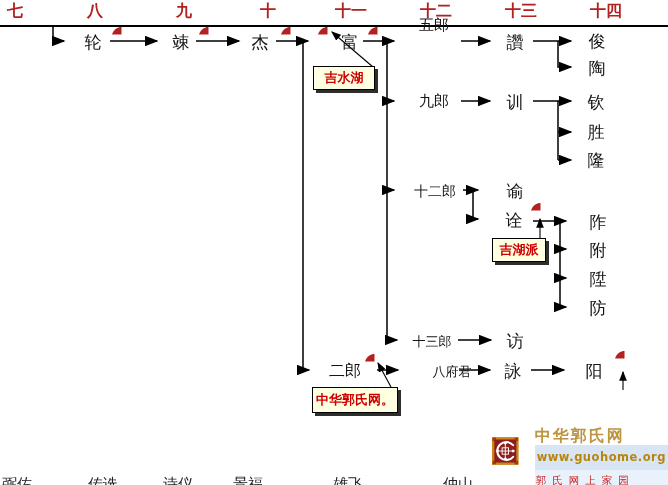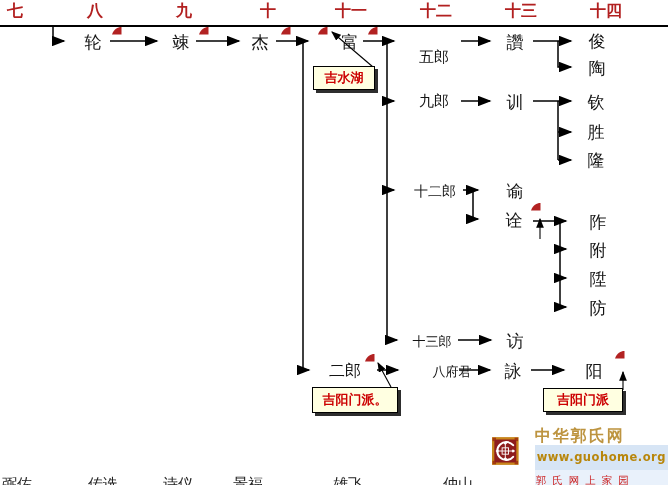--- a/index.html
+++ b/index.html
@@ -115,21 +115,21 @@
       <use href="#wedge" x="531" y="203"></use>
       <use href="#wedge" x="365" y="354"></use>
       <use href="#wedge" x="615" y="351"></use>
     </g>
   </svg>
 
   <span class="node fs17" style="left:93px;top:34px">轮</span>
   <span class="node fs17" style="left:181px;top:34px">竦</span>
   <span class="node fs17" style="left:260px;top:34px">杰</span>
   <span class="node fs17" style="left:350px;top:34px">富</span>
-  <span class="node fs15" style="left:434px;top:50px">五郎</span>
+  <span class="node fs15" style="left:434px;top:18px">五郎</span>
   <span class="node fs17" style="left:515px;top:34px">讚</span>
   <span class="node fs17" style="left:597px;top:33px">俊</span>
   <span class="node fs17" style="left:597px;top:60px">陶</span>
   <span class="node fs15" style="left:434px;top:94px">九郎</span>
   <span class="node fs17" style="left:515px;top:94px">训</span>
   <span class="node fs17" style="left:596px;top:94px">钦</span>
   <span class="node fs17" style="left:596px;top:124px">胜</span>
   <span class="node fs17" style="left:596px;top:152px">隆</span>
   <span class="node fs14" style="left:435px;top:184px">十二郎</span>
   <span class="node fs17" style="left:515px;top:183px">谕</span>
@@ -139,22 +139,22 @@
   <span class="node fs17" style="left:598px;top:271px">陞</span>
   <span class="node fs17" style="left:598px;top:300px">防</span>
   <span class="node fs13" style="left:432px;top:335px">十三郎</span>
   <span class="node fs17" style="left:515px;top:333px">访</span>
   <span class="node fs16" style="left:345px;top:363px">二郎</span>
   <span class="node fs13" style="left:452px;top:365px">八府君</span>
   <span class="node fs17" style="left:513px;top:363px">詠</span>
   <span class="node fs17" style="left:594px;top:363px">阳</span>
 
   <div class="callout" style="left:313px;top:66px;width:60px;height:22px">吉水湖</div>
-  <div class="callout" style="left:312px;top:387px;width:84px;height:24px">吉阳门派。</div>
-  <div class="callout" style="left:543px;top:388px;width:78px;height:22px">吉阳门派</div>
+  <div class="callout" style="left:492px;top:238px;width:52px;height:22px">吉湖派</div>
+  <div class="callout" style="left:312px;top:387px;width:84px;height:24px">中华郭氏网。</div>
 
   <span class="clipped" style="left:2px">弼佐</span>
   <span class="clipped" style="left:88px">传诜</span>
   <span class="clipped" style="left:163px">诗仪</span>
   <span class="clipped" style="left:233px">景福</span>
   <span class="clipped" style="left:333px">雄飞</span>
   <span class="clipped" style="left:443px">仲山</span>
   <span class="clipped" style="left:543px">汝明</span>
   <span class="clipped" style="left:653px">伯玉</span>
 

